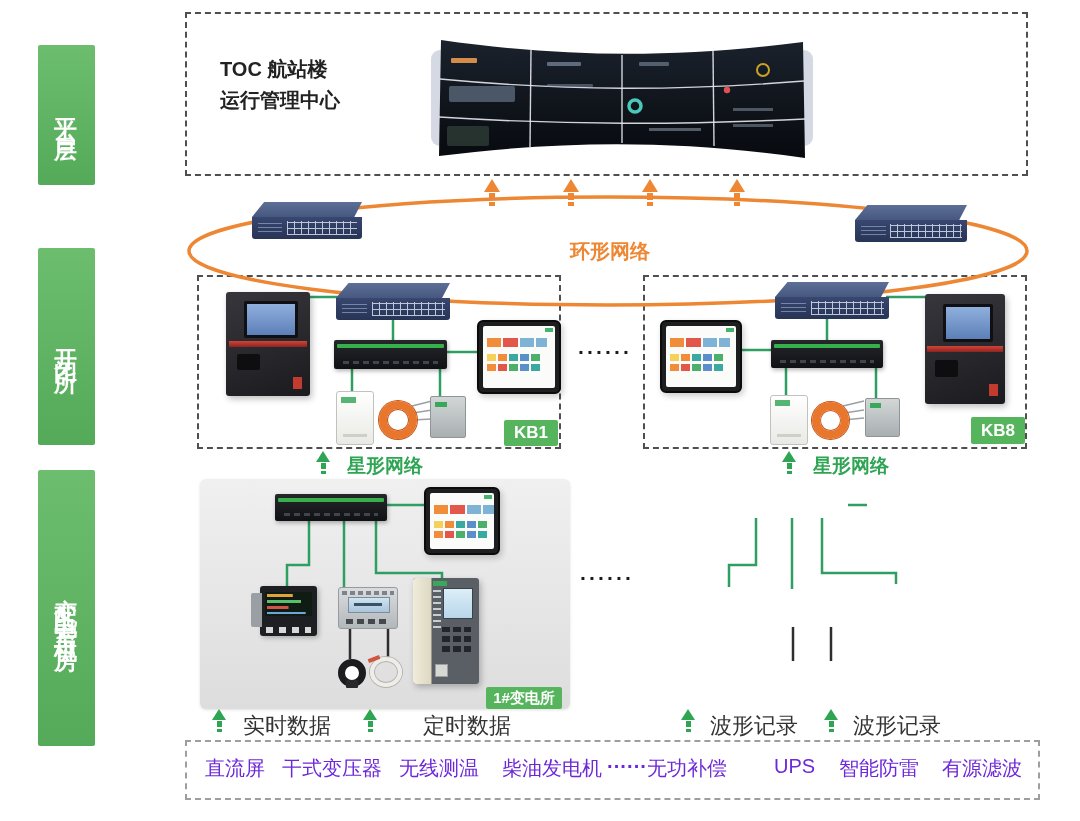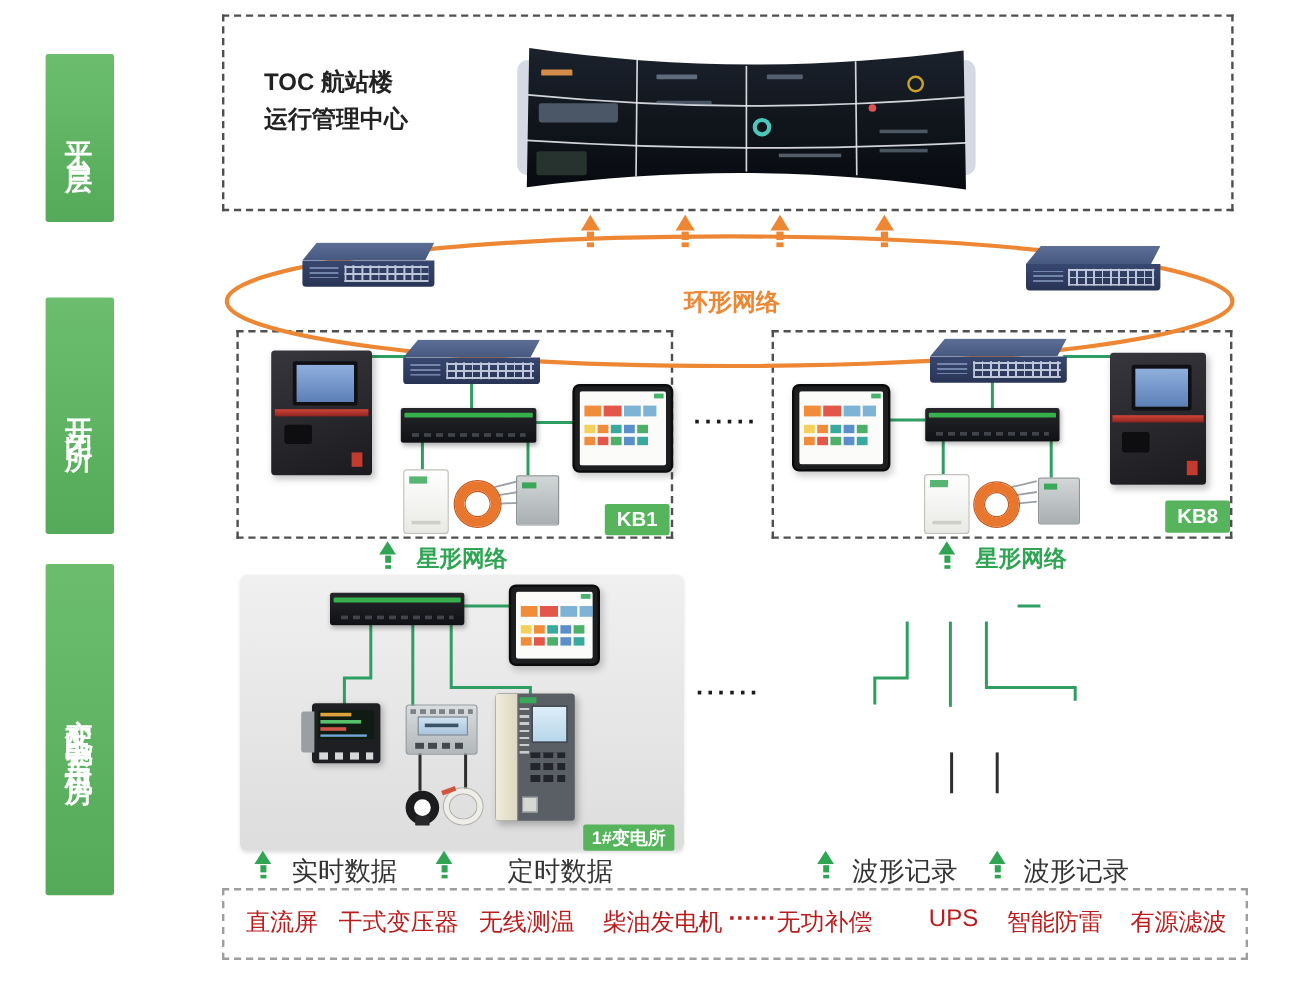--- a/index.html
+++ b/index.html
@@ -17,21 +17,21 @@
   .dbox-light{position:absolute;border:2px dashed #9e9e9e;}
   .graybox{position:absolute;background:linear-gradient(180deg,#f0f0f0,#ddddde);border-radius:6px;
            box-shadow:0 1px 3px rgba(0,0,0,.12);}
 
   
   .toc-title{position:absolute;font-size:20px;font-weight:bold;color:#222;line-height:31px;z-index:5;}
   .ringlabel{position:absolute;color:#ed8733;font-size:20px;font-weight:bold;z-index:5;}
   .starlabel{position:absolute;color:#2fa554;font-size:19px;font-weight:bold;z-index:5;}
   .flowlabel{position:absolute;color:#333;font-size:22px;z-index:5;}
   .dots{position:absolute;color:#1b1b1b;font-size:21px;font-weight:bold;letter-spacing:2px;z-index:5;}
-  .equip{position:absolute;color:#b91c1c;font-size:20px;top:13px;z-index:5;}
+  .equip{position:absolute;color:#6d28d9;font-size:20px;top:13px;z-index:5;}
   .badge{position:absolute;background:#56b45c;color:#fff;font-weight:bold;display:flex;
          align-items:center;justify-content:center;border-radius:2px;z-index:6;}
 
   
   .oarr,.garr{position:absolute;width:16px;display:flex;flex-direction:column;align-items:center;z-index:4;}
   .oarr i,.garr i{display:block;}
   .oarr .h{width:0;height:0;border-left:8px solid transparent;border-right:8px solid transparent;border-bottom:13px solid #ed8733;}
   .oarr .s1{width:6px;height:7px;background:#ed8733;margin-top:1px;}
   .oarr .s2{width:6px;height:4px;background:#ed8733;margin-top:2px;}
   .garr .h{width:0;height:0;border-left:7px solid transparent;border-right:7px solid transparent;border-bottom:11px solid #2fa554;}

